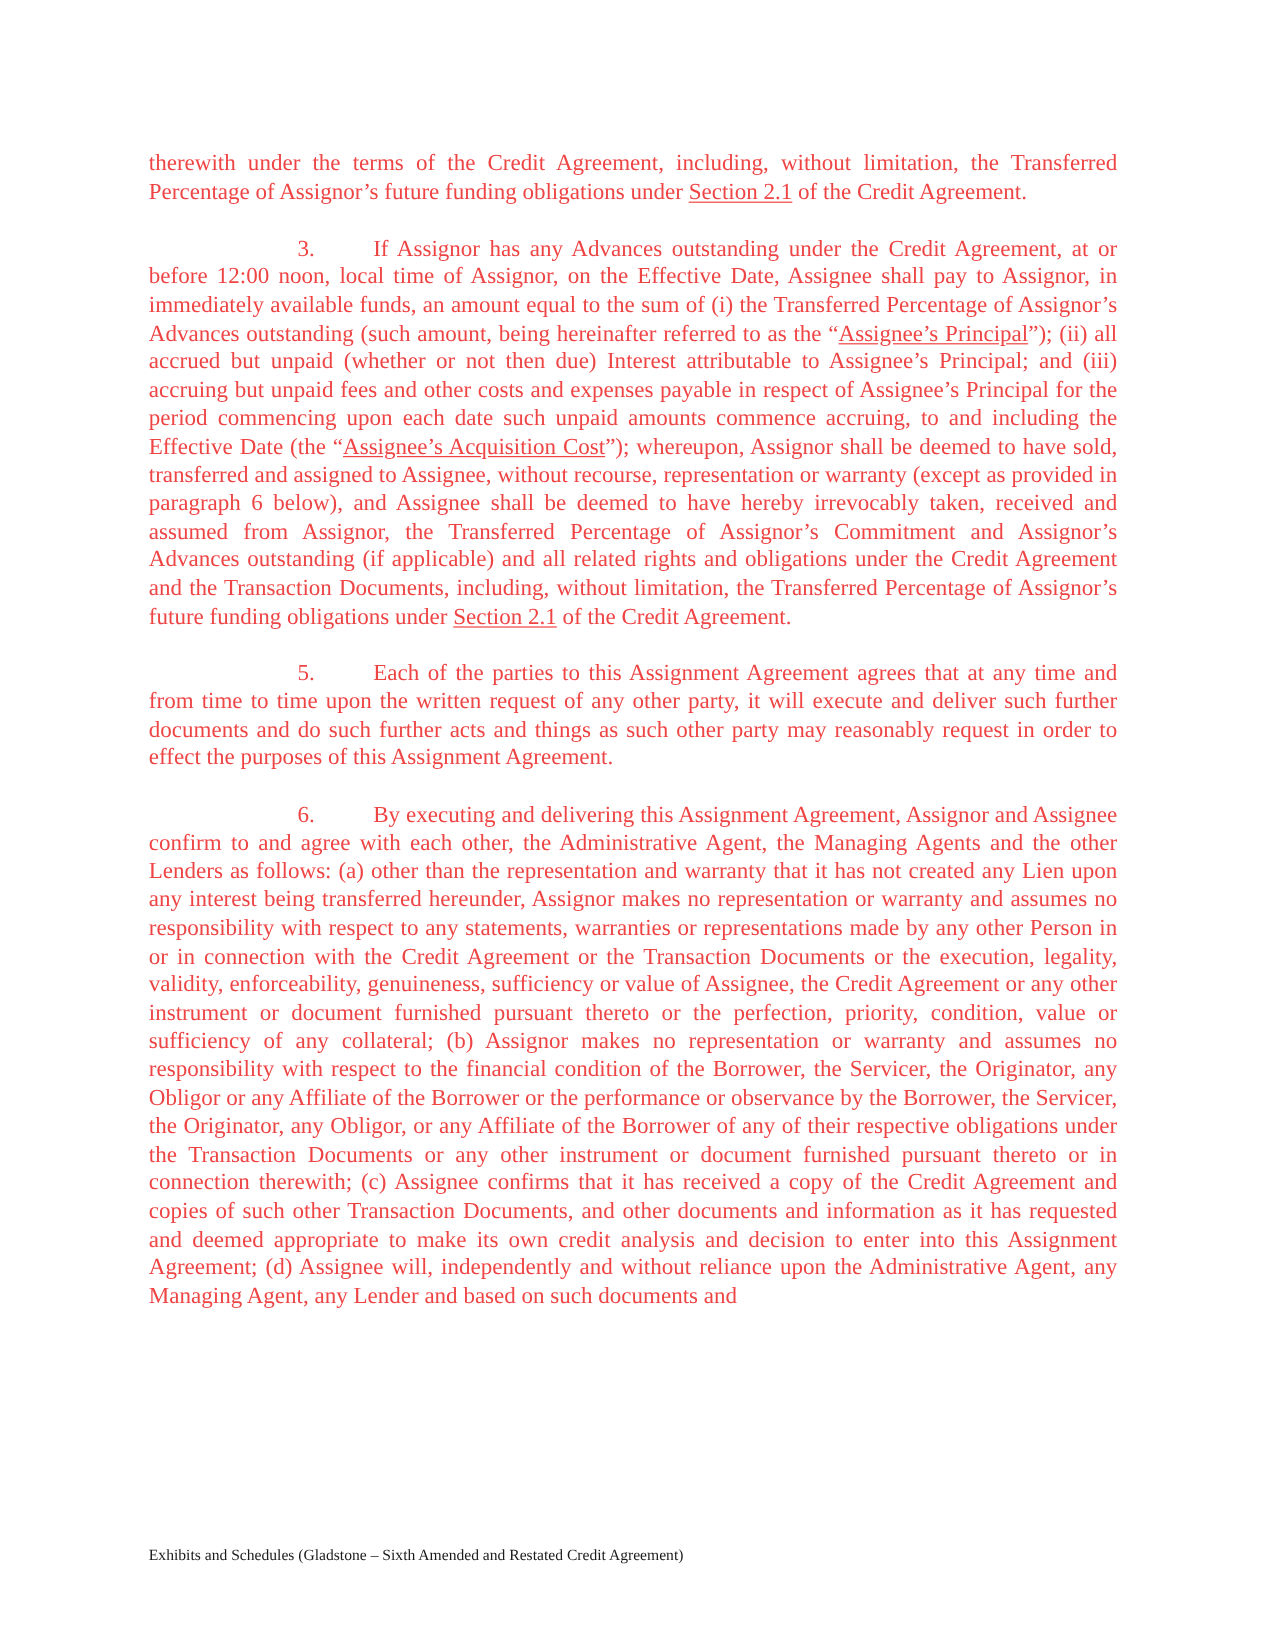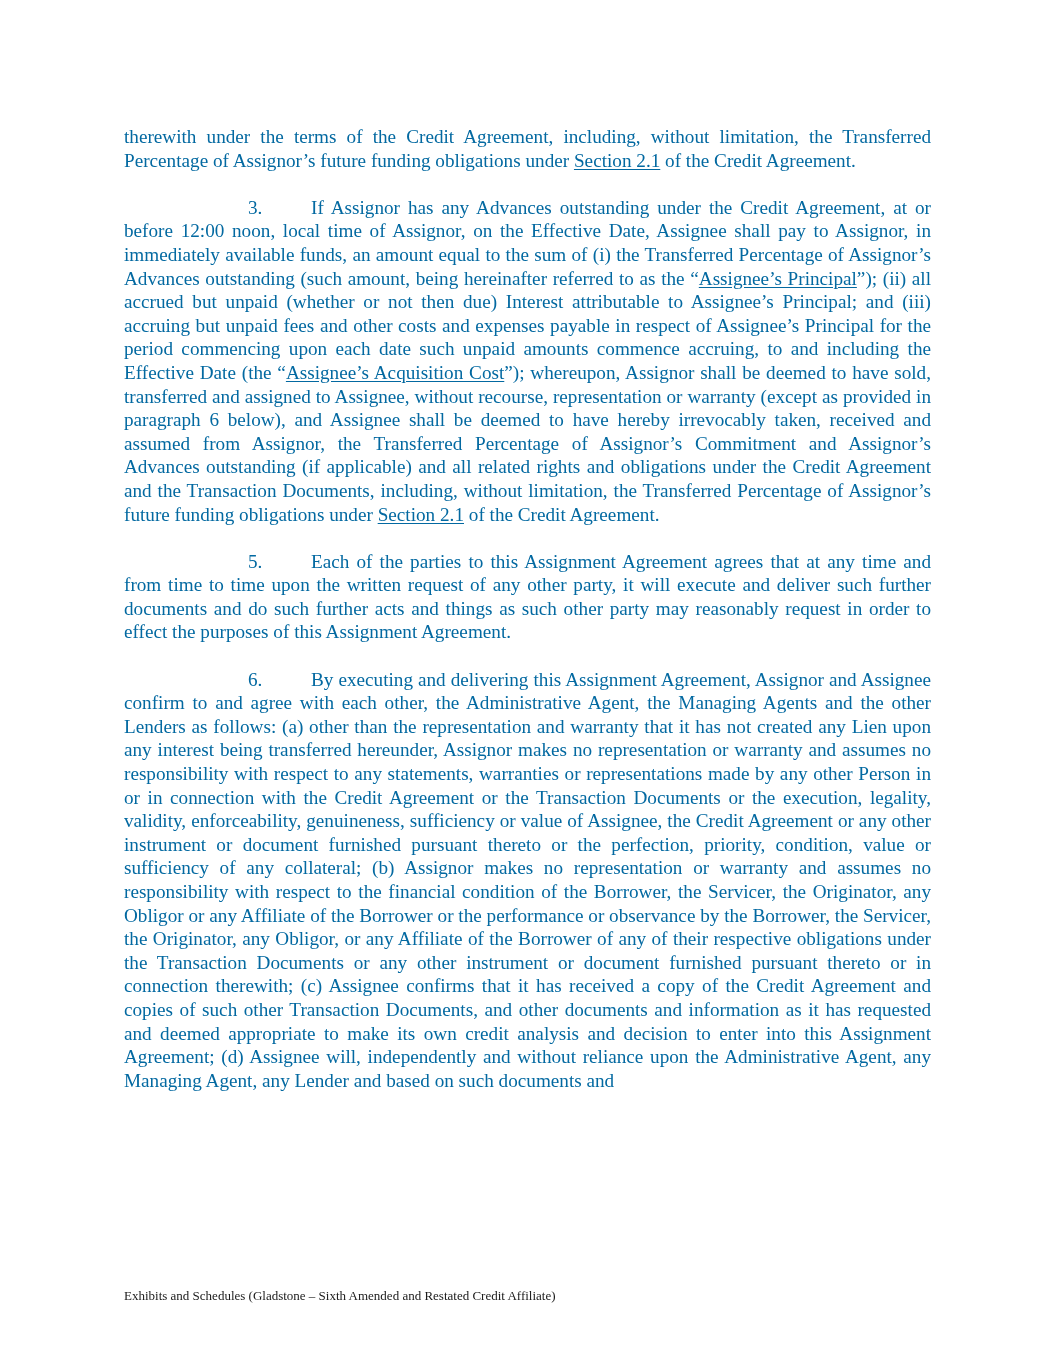--- a/index.html
+++ b/index.html
@@ -1,20 +1,20 @@
 <!DOCTYPE html>
 <html><head>
 <meta charset="utf-8">
 <style>
   html, body { margin: 0; padding: 0; background: #ffffff; }
   body { width: 1055px; height: 1365px; position: relative; overflow: hidden; }
   .page {
     position: absolute; left: 124px; top: 125px; width: 807px;
     font-family: "Liberation Serif", "DejaVu Serif", serif;
-    font-size: 19.2px; line-height: 23.6px; color: #0369a1;
+    font-size: 19.2px; line-height: 23.6px; color: #ef4444;
     text-align: justify;
   }
   .para { margin: 0 0 23.6px 0; }
   .num { display: inline-block; width: 63px; margin-left: 124px; }
   .u { text-decoration: underline; text-underline-offset: 2px; }
   .footer {
     position: absolute; left: 124px; top: 1288px;
     font-family: "Liberation Serif", "DejaVu Serif", serif;
     font-size: 13px; color: #1a1a1a;
   }
@@ -26,13 +26,13 @@
   <p class="para"><span>therewith under the terms of the Credit Agreement, including, without limitation, the Transferred Percentage of Assignor’s future funding obligations under </span><span class="u">Section 2.1</span><span> of the Credit Agreement.</span></p>
 
   <p class="para"><span class="num">3.</span><span>If Assignor has any Advances outstanding under the Credit Agreement, at or before 12:00 noon, local time of Assignor, on the Effective Date, Assignee shall pay to Assignor, in immediately available funds, an amount equal to the sum of (i) the Transferred Percentage of Assignor’s Advances outstanding (such amount, being hereinafter referred to as the “</span><span class="u">Assignee’s Principal</span><span>”); (ii) all accrued but unpaid (whether or not then due) Interest attributable to Assignee’s Principal; and (iii) accruing but unpaid fees and other costs and expenses payable in respect of Assignee’s Principal for the period commencing upon each date such unpaid amounts commence accruing, to and including the Effective Date (the “</span><span class="u">Assignee’s Acquisition Cost</span><span>”); whereupon, Assignor shall be deemed to have sold, transferred and assigned to Assignee, without recourse, representation or warranty (except as provided in paragraph 6 below), and Assignee shall be deemed to have hereby irrevocably taken, received and assumed from Assignor, the Transferred Percentage of Assignor’s Commitment and Assignor’s Advances outstanding (if applicable) and all related rights and obligations under the Credit Agreement and the Transaction Documents, including, without limitation, the Transferred Percentage of Assignor’s future funding obligations under </span><span class="u">Section 2.1</span><span> of the Credit Agreement.</span></p>
 
 
   <p class="para"><span class="num">5.</span><span>Each of the parties to this Assignment Agreement agrees that at any time and from time to time upon the written request of any other party, it will execute and deliver such further documents and do such further acts and things as such other party may reasonably request in order to effect the purposes of this Assignment Agreement.</span></p>
 
   <p class="para"><span class="num">6.</span><span>By executing and delivering this Assignment Agreement, Assignor and Assignee confirm to and agree with each other, the Administrative Agent, the Managing Agents and the other Lenders as follows:  (a) other than the representation and warranty that it has not created any Lien upon any interest being transferred hereunder, Assignor makes no representation or warranty and assumes no responsibility with respect to any statements, warranties or representations made by any other Person in or in connection with the Credit Agreement or the Transaction Documents or the execution, legality, validity, enforceability, genuineness, sufficiency or value of Assignee, the Credit Agreement or any other instrument or document furnished pursuant thereto or the perfection, priority, condition, value or sufficiency of any collateral; (b) Assignor makes no representation or warranty and assumes no responsibility with respect to the financial condition of the Borrower, the Servicer, the Originator, any Obligor or any Affiliate of the Borrower or the performance or observance by the Borrower, the Servicer, the Originator, any Obligor, or any Affiliate of the Borrower of any of their respective obligations under the Transaction Documents or any other instrument or document furnished pursuant thereto or in connection therewith; (c) Assignee confirms that it has received a copy of the Credit Agreement and copies of such other Transaction Documents, and other documents and information as it has requested and deemed appropriate to make its own credit analysis and decision to enter into this Assignment Agreement; (d) Assignee will, independently and without reliance upon the Administrative Agent, any Managing Agent, any Lender and based on such documents and</span></p>
 </div>
 
-<div class="footer">Exhibits and Schedules (Gladstone – Sixth Amended and Restated Credit Affiliate)</div>
+<div class="footer">Exhibits and Schedules (Gladstone – Sixth Amended and Restated Credit Agreement)</div>
 
 </body></html>

